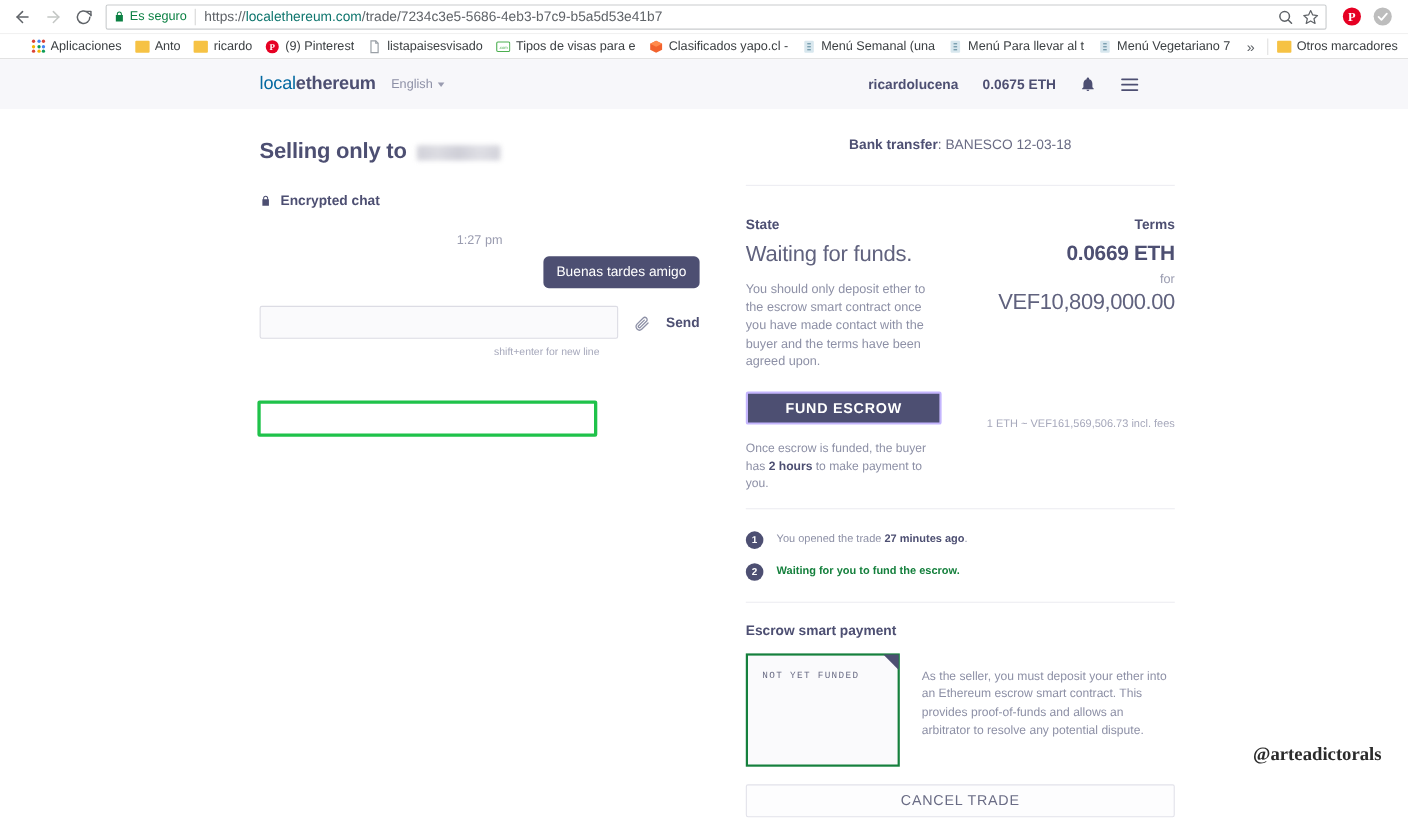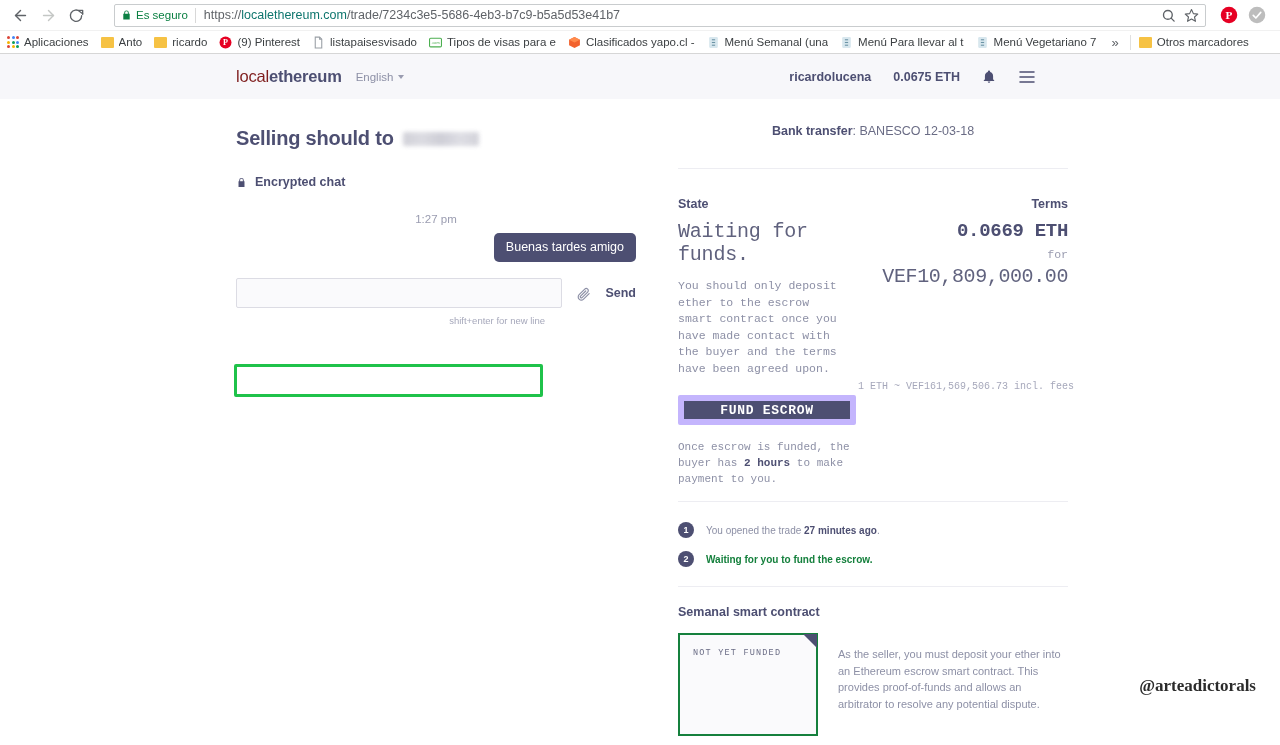--- a/index.html
+++ b/index.html
@@ -28,21 +28,21 @@
     display: flex; align-items: center; justify-content: center;
     color: #5f6368;
     flex: none;
   }
   .nav-btn.disabled { color: #c4c7c5; }
   .nav-btn svg { display: block; }
 
   #omnibox {
     flex: 1;
     height: 23px;
-    margin-left: 22px;
+    margin-left: 4px;
     margin-right: 4px;
     border: 1px solid #c9ccce;
     border-radius: 2px;
     background: #fff;
     display: flex;
     align-items: center;
     padding: 0 6px;
     overflow: hidden;
   }
   #security-chip {
@@ -71,21 +71,21 @@
   #url-text .u-path { color: #5f6368; }
   #omni-icons { display: flex; align-items: center; gap: 8px; flex: none; padding-left: 8px; }
   .omni-ico { color: #5f6368; display: block; }
   #ext-icons { display: flex; align-items: center; gap: 10px; padding: 0 6px 0 6px; flex: none; }
 
   
   #bookmarks-bar {
     height: 23px;
     display: flex;
     align-items: center;
-    padding: 0 2px;
+    padding: 0 24px;
     gap: 0px;
     font-size: 11.5px;
     color: #3c4043;
     overflow: hidden;
     white-space: nowrap;
     border-top: 1px solid #f1f1f1;
   }
   .bmk {
     display: flex; align-items: center; gap: 5px;
     padding: 2px 7px 2px 5px;
@@ -129,21 +129,21 @@
     height: 45px;
     background: #f7f7fa;
     display: flex;
     align-items: center;
     padding: 0 244px 0 236px;
   }
   #brand {
     font-size: 16.5px;
     letter-spacing: -0.2px;
   }
-  #brand .b-local { color: #7f1d1d; font-weight: 400; }
+  #brand .b-local { color: #0369a1; font-weight: 400; }
   #brand .b-ethereum { color: #4d4f72; font-weight: 700; }
   #lang-select {
     margin-left: 14px;
     font-size: 11.5px;
     color: #8d90a6;
     display: flex; align-items: center; gap: 5px;
   }
   .caret-dn {
     width: 0; height: 0;
     border-left: 3.5px solid transparent;
@@ -263,38 +263,37 @@
   .hr { height: 1px; background: #ededf2; }
   #hr-1 { margin: 30px 0 0 0; }
   #state-terms-head {
     display: flex; justify-content: space-between;
     margin-top: 28px;
     font-size: 12.5px; font-weight: 700; color: #4d4f72;
   }
   #state-terms-body {
     display: flex; justify-content: space-between; align-items: flex-start;
     margin-top: 9px;
-    font-family: Liberation Mono, monospace;
   }
   #state-col { width: 180px; }
   #state-heading {
     font-size: 20px; font-weight: 400; color: #60627e; letter-spacing: -0.2px;
   }
   #state-desc {
     margin-top: 12px;
     font-size: 11.5px;
     line-height: 16.5px;
     color: #8d90a6;
     width: 172px;
   }
   #fund-escrow-button {
     margin-top: 18px;
     width: 178px; height: 30px;
     background: #4d4f72;
-    border: 6px solid #c4b5fd;
+    border: 2px solid #c4b5fd;
     border-radius: 2px;
     color: #ffffff;
     font-size: 13px;
     font-weight: 700;
     letter-spacing: .7px;
     display: flex; align-items: center; justify-content: center;
   }
   #fund-note {
     margin-top: 14px;
     font-size: 11px; line-height: 16px; color: #8d90a6; width: 175px;
@@ -536,21 +535,21 @@
           <line x1="2" y1="10" x2="22" y2="10"></line>
           <line x1="2" y1="17" x2="22" y2="17"></line>
         </svg>
     </div>
   </div>
 
   <div id="content">
 
     <div id="left-pane">
       <div id="trade-title">
-        <span>Selling should to</span>
+        <span>Selling only to</span>
         <span id="counterparty-redacted"></span>
       </div>
 
       <div id="encrypted-row">
         <svg width="11" height="13" viewBox="0 0 24 24" fill="currentColor">
             <path d="M17 9V7a5 5 0 0 0-10 0v2H5.5v13h13V9H17zm-8-2a3 3 0 0 1 6 0v2H9V7z"></path>
           </svg>
         <span>Encrypted chat</span>
       </div>
 
@@ -611,21 +610,21 @@
           <span class="tl-text"><span>You opened the trade </span><b>27 minutes ago</b><span>.</span></span>
         </div>
         <div class="tl-row">
           <span class="tl-badge">2</span>
           <span class="tl-text strong">Waiting for you to fund the escrow.</span>
         </div>
       </div>
 
       <div class="hr" id="hr-3"></div>
 
-      <div id="escrow-title">Semanal smart contract</div>
+      <div id="escrow-title">Escrow smart payment</div>
 
       <div id="escrow-body">
         <div id="escrow-card">
           <div id="escrow-card-label">NOT YET FUNDED</div>
           <div id="escrow-fold"></div>
         </div>
         <div id="escrow-desc">As the seller, you must deposit your ether into an Ethereum escrow smart contract. This provides proof-of-funds and allows an arbitrator to resolve any potential dispute.</div>
       </div>
 
       <div id="cancel-trade-button">CANCEL TRADE</div>

